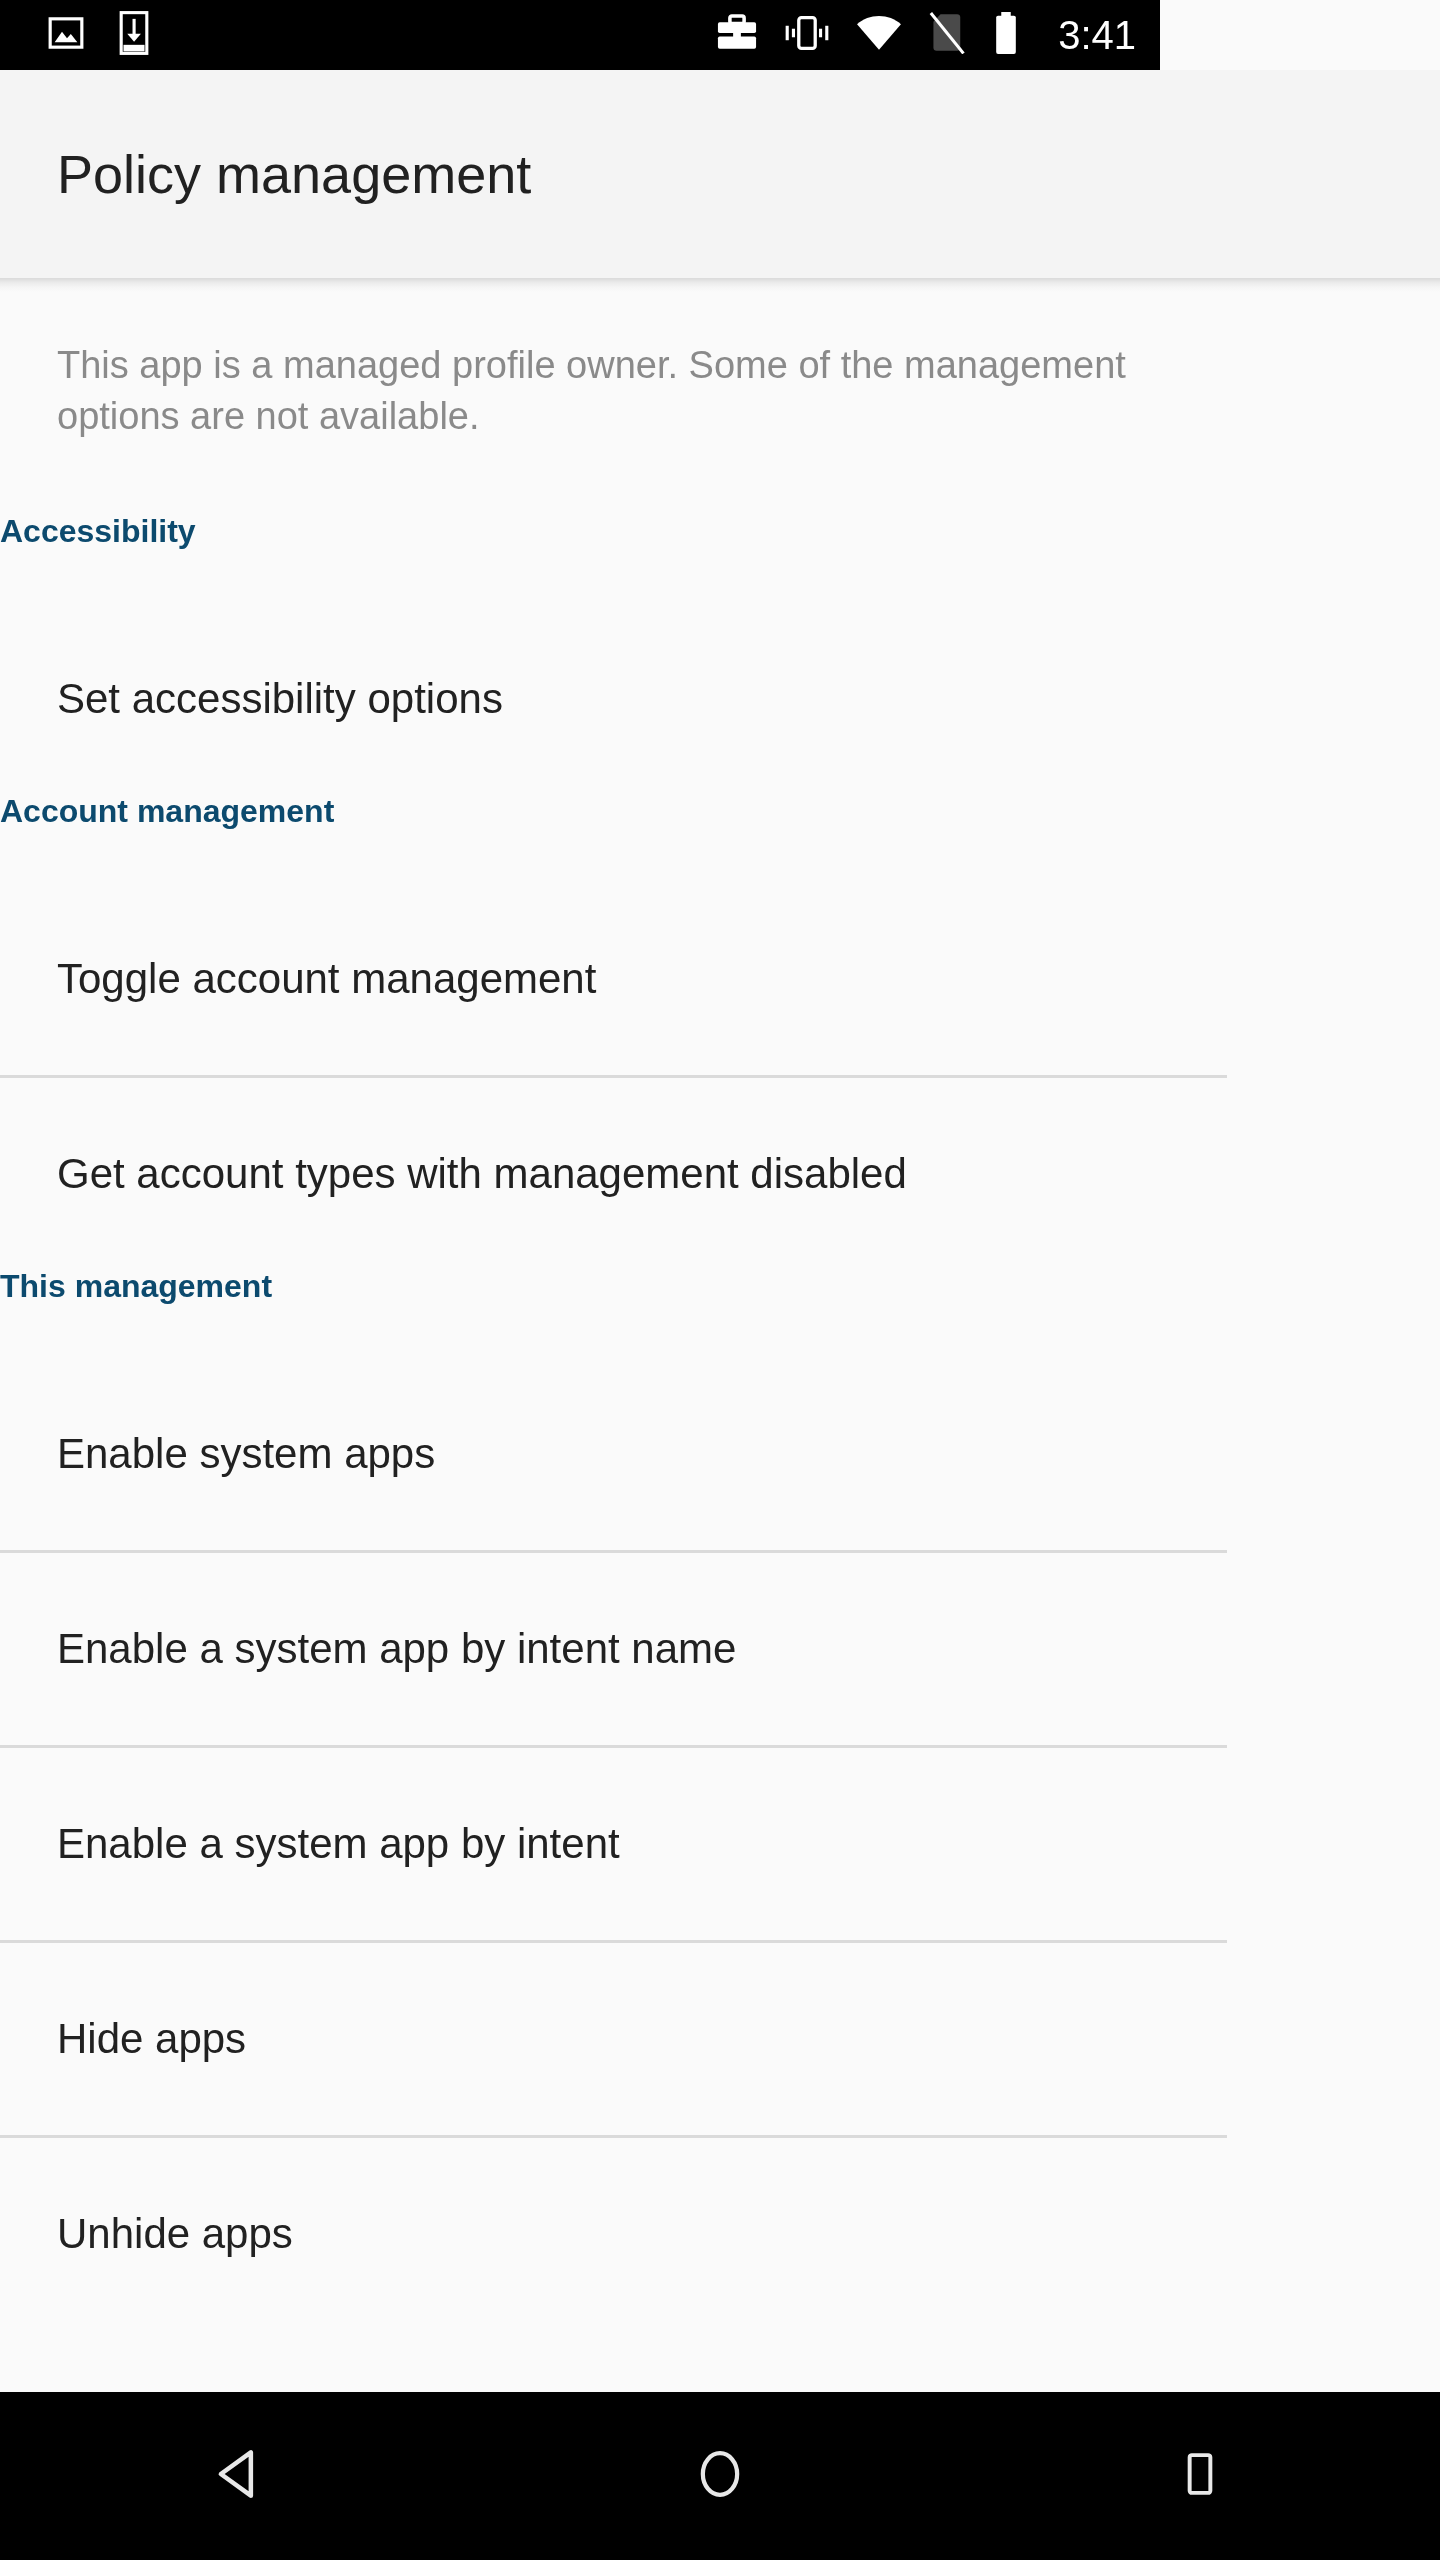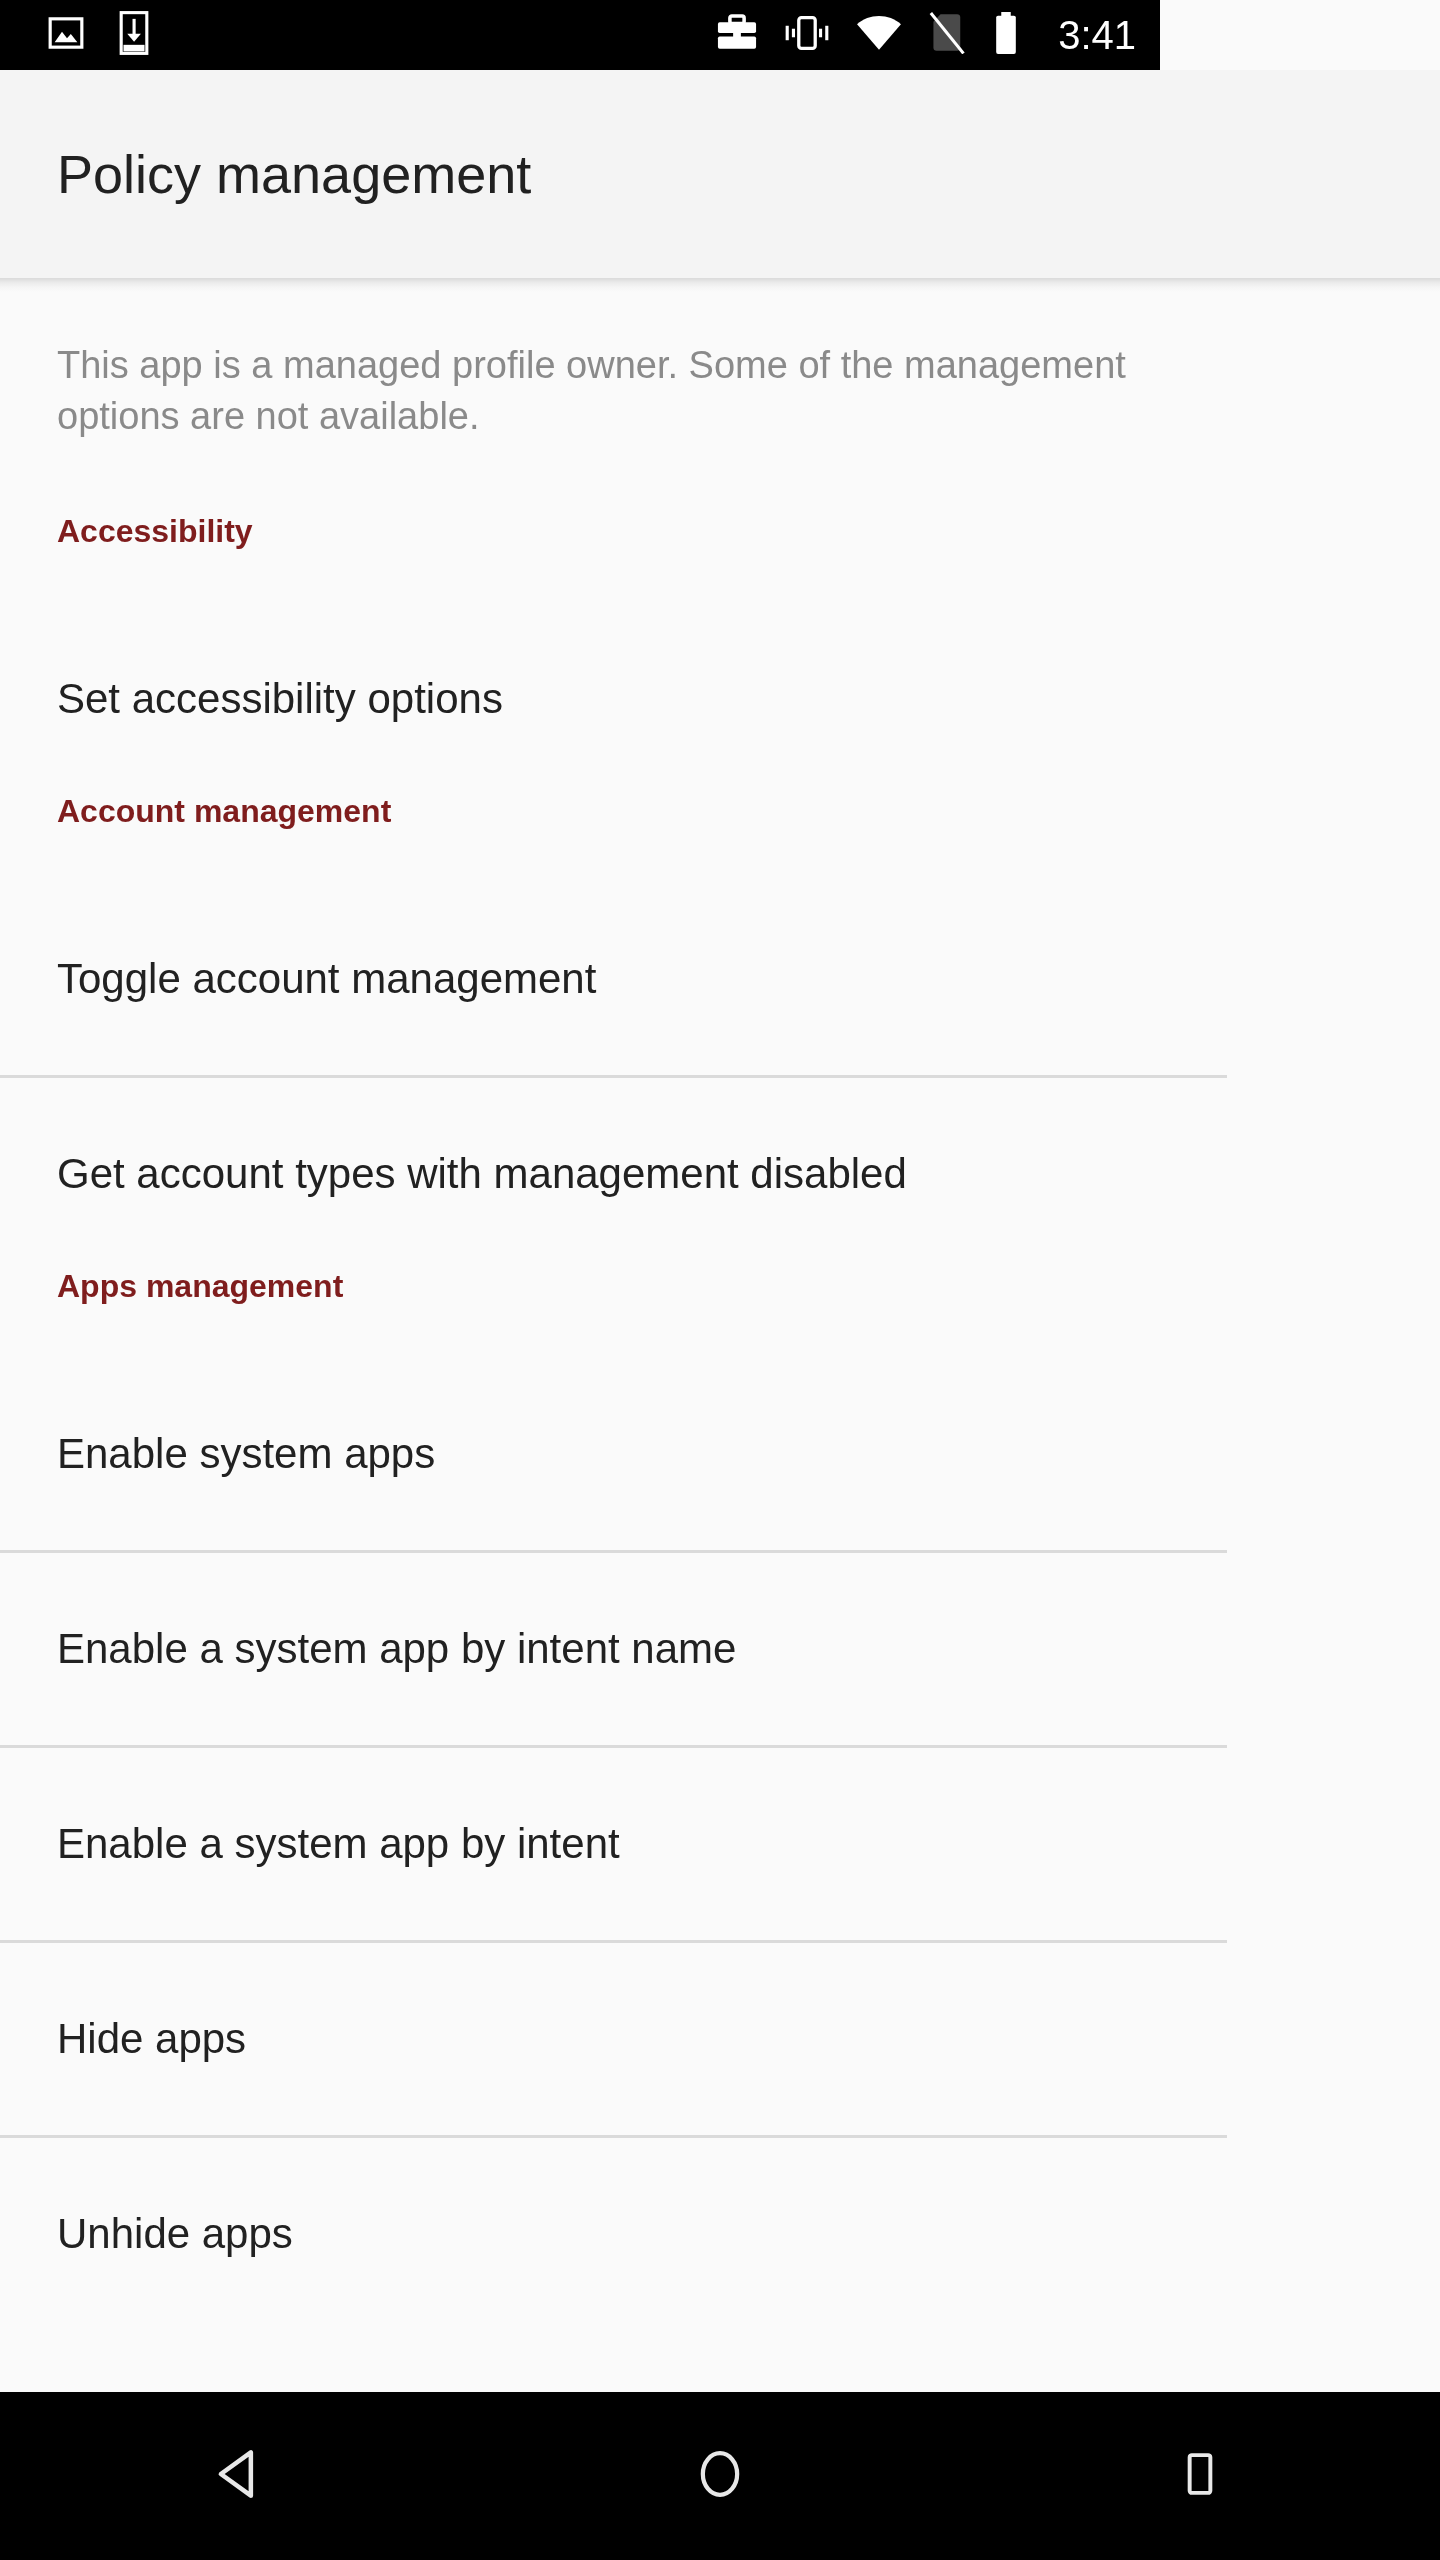--- a/index.html
+++ b/index.html
@@ -104,23 +104,22 @@
     padding: 62px 90px 0 57px;
     font-size: 38px;
     line-height: 1.33;
     color: #8a8a8a;
     font-family: "Liberation Sans", sans-serif;
   }
 
   .section-header {
     font-size: 32px;
     font-weight: bold;
-    color: #7f1d1d;
-    font-family: "Liberation Sans", sans-serif;
-    padding-left: 57px;
+    color: #0c4a6e;
+    font-family: "Liberation Sans", sans-serif;
     line-height: 1;
   }
 
   .list-item {
     height: 192px;
     display: flex;
     align-items: center;
     padding-left: 57px;
     box-sizing: border-box;
     background: #fafafa;
@@ -241,21 +240,21 @@
     <div class="section-header">Account management</div>
     <div class="spacer-sm"></div>
     <div class="list-item">
       <span class="list-item-label">Toggle account management</span>
     </div>
     <div class="divider"></div>
     <div class="list-item">
       <span class="list-item-label">Get account types with management disabled</span>
     </div>
 
-    <div class="section-header">Apps management</div>
+    <div class="section-header">This management</div>
     <div class="spacer-sm"></div>
     <div class="list-item">
       <span class="list-item-label">Enable system apps</span>
     </div>
     <div class="divider"></div>
     <div class="list-item">
       <span class="list-item-label">Enable a system app by intent name</span>
     </div>
     <div class="divider"></div>
     <div class="list-item">

